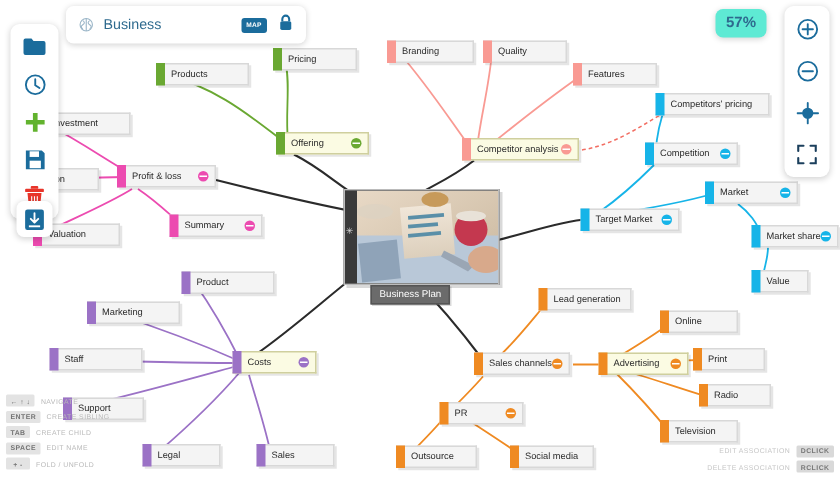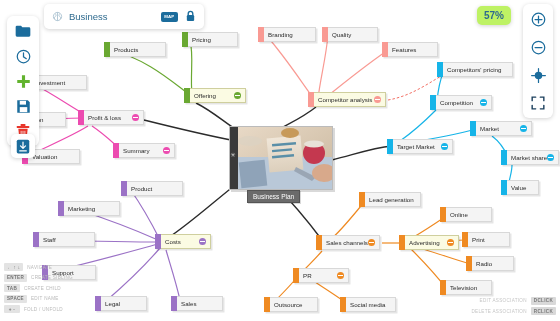--- a/index.html
+++ b/index.html
@@ -87,21 +87,21 @@
   #left-tools .tbtn{width:18px;height:18px;display:flex;align-items:center;justify-content:center;}
   #import-tool{
     position:absolute;left:11px;top:134px;width:24px;height:24px;
     background:#fff;border-radius:5px;box-shadow:0 1px 4px rgba(0,0,0,.18);
     display:flex;align-items:center;justify-content:center;
   }
 
   
   #zoom-label{
     position:absolute;right:49px;top:6px;
-    background:#bef264;border-radius:5px;box-shadow:0 1px 4px rgba(0,0,0,.18);
+    background:#5eead4;border-radius:5px;box-shadow:0 1px 4px rgba(0,0,0,.18);
     font-size:10px;font-weight:bold;color:#2e6a8e;
     padding:4px 7px;
   }
   #right-tools{
     position:absolute;right:7px;top:4px;width:30px;
     background:#fff;border-radius:6px;box-shadow:0 1px 4px rgba(0,0,0,.18);
     padding:6px 0;display:flex;flex-direction:column;align-items:center;gap:10px;
   }
   #right-tools .tbtn{width:18px;height:18px;display:flex;align-items:center;justify-content:center;}
 

